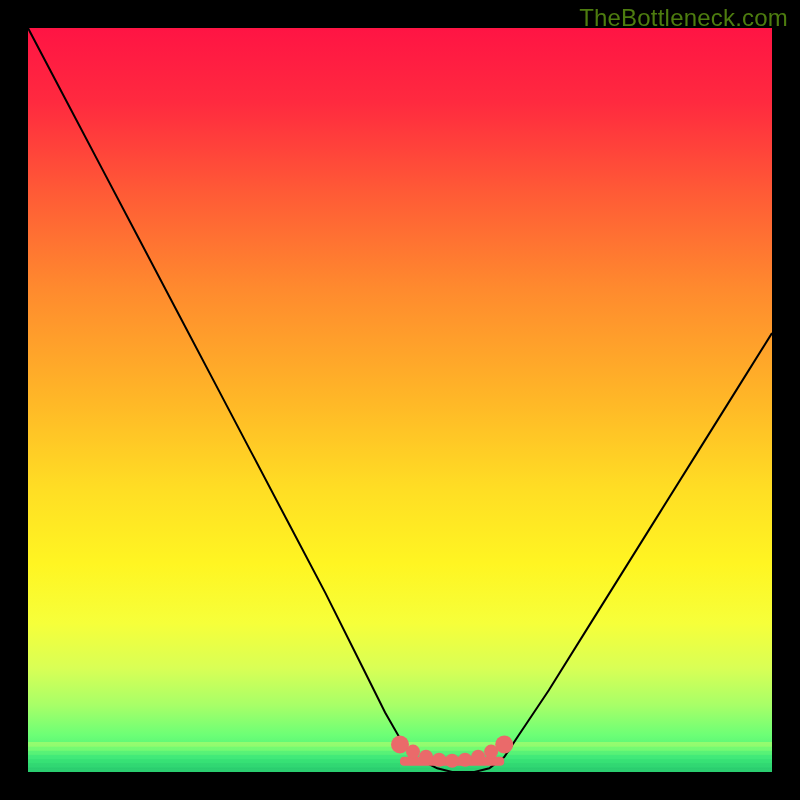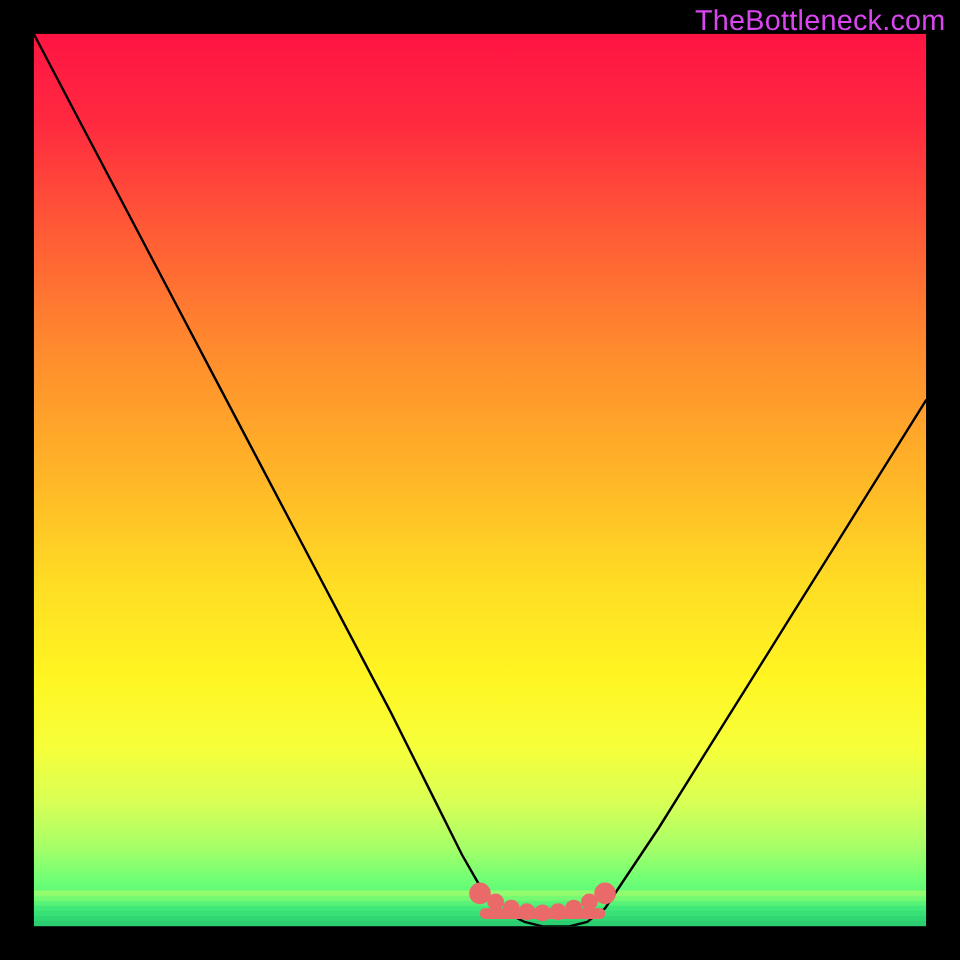--- a/index.html
+++ b/index.html
@@ -23,21 +23,21 @@
     top: 28px;
     left: 28px;
     width: 744px;
     height: 744px;
     overflow: hidden;
   }
   .watermark {
     position: absolute;
     top: 4px;
     right: 12px;
-    color: #d946ef;
+    color: #4d7c0f;
     font-size: 24px;
     font-weight: 500;
     letter-spacing: 0.2px;
     user-select: none;
   }
   svg { display: block; }
 </style>
 </head>
 <body>
 

